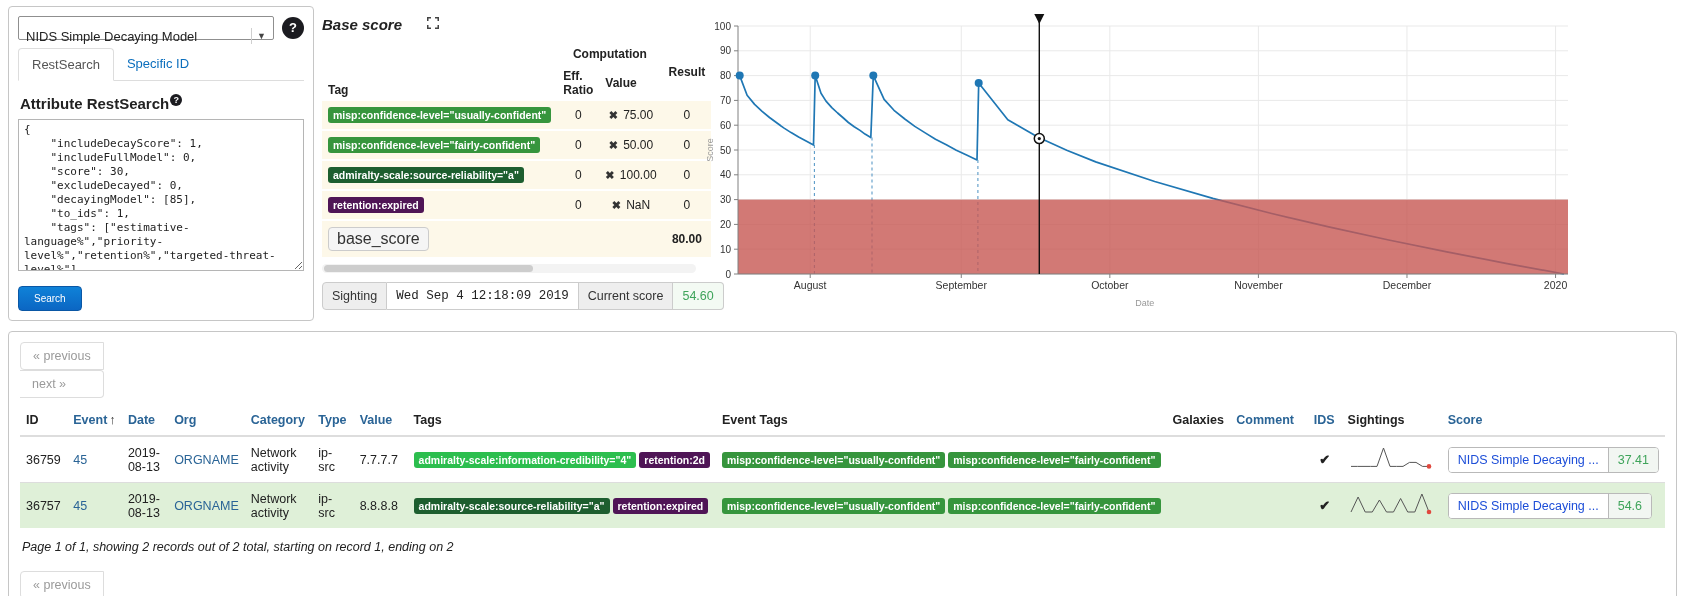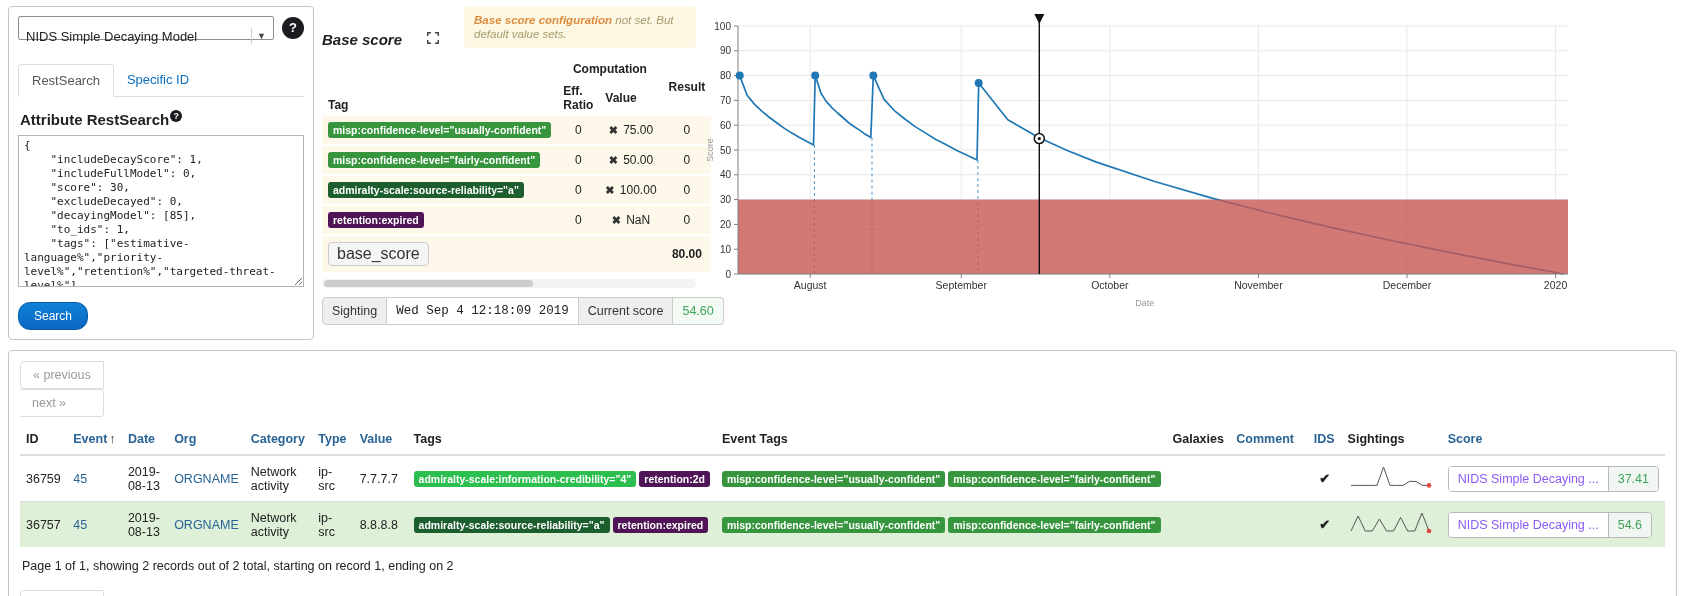--- a/index.html
+++ b/index.html
@@ -10,30 +10,30 @@
   .top-row { display:flex; gap:8px; align-items:flex-start; }
 
   
   .left-card { width:306px; border:1px solid #c6c6c6; border-radius:4px; padding:9px; background:#fff; }
   .select-row { display:flex; gap:8px; align-items:center; }
   .select-box { flex:1; border:1px solid #8f8f8f; border-radius:2px; height:24px; display:flex; align-items:center;
                 justify-content:space-between; padding:16px 2px 0 7px; font-size:13px; background:#fff; cursor:pointer; }
   .select-caret { color:#444; font-size:9px; padding:3px 5px; border-left:1px solid #cfcfcf; }
   .help-btn { width:22px; height:22px; border-radius:50%; background:#1b1b20; color:#fff; font-weight:bold;
               border:none; font-size:13px; line-height:22px; text-align:center; padding:0; cursor:pointer; }
-  .tabs { display:flex; border-bottom:1px solid #ddd; margin-top:24px; }
+  .tabs { display:flex; border-bottom:1px solid #ddd; margin-top:8px; }
   .tab { padding:8px 13px; font-size:13px; color:#0a6ebd; cursor:pointer; margin-bottom:-1px; }
   .tab.active { color:#555; background:#fff; border:1px solid #ddd; border-bottom-color:#fff; border-radius:4px 4px 0 0; }
   .panel-heading { font-size:15px; font-weight:bold; margin:13px 0 7px 2px; }
   .help-sup { display:inline-block; width:12px; height:12px; border-radius:50%; background:#1b1b20; color:#fff;
               font-size:9px; line-height:12px; text-align:center; vertical-align:super; margin-left:1px; font-weight:bold; }
   .query-area { width:100%; height:152px; font-family:"DejaVu Sans Mono", monospace; font-size:11px; line-height:14px;
                 border:1px solid #b5b5b5; padding:3px 5px; color:#222; resize:both; }
   .btn-primary { margin-top:11px; background:linear-gradient(#0f82d8,#0b66c3); border:1px solid #0a57a5; color:#fff;
-                 padding:6px 15px; border-radius:12px; font-size:12px; cursor:pointer; }
+                 padding:6px 15px; border-radius:4px; font-size:10px; cursor:pointer; }
 
   
   .mid-card { width:374px; }
   .bs-header { display:flex; align-items:flex-end; gap:25px;font-style:italic; }
   .bs-title { font-size:15px; font-weight:bold; padding-top:7px; white-space:nowrap; }
   .expand-ic { margin-top:9px; cursor:pointer; flex:0 0 auto; }
   .warning { flex:1; background:#fcf8e3; border-radius:4px; padding:7px 10px; font-size:11.5px; line-height:14px; }
   .warning b { color:#de8a3c; }
   .warning span { color:#a89a6d; }
   .bs-table { width:100%; border-collapse:collapse; margin-top:10px; font-size:12px; }
@@ -69,24 +69,24 @@
   .pg.next { border-radius:0 4px 4px 0; border-left:none; }
   .results-table { width:100%; border-collapse:collapse; font-size:12.5px; }
   .results-table th { text-align:left; padding:8px 6px; border-bottom:2px solid #ddd; font-size:12.5px; white-space:nowrap; }
   .results-table th.sortable { color:#2a6496; cursor:pointer; }
   .results-table td { padding:6px; border-top:1px solid #ddd; vertical-align:middle; }
   .results-table tr.highlight td { background:#dff0d8; }
   .results-table a { color:#2a6496; text-decoration:none; cursor:pointer; }
   .tag-stack { display:flex; flex-direction:row; gap:3px; align-items:flex-start; }
   .check { font-weight:bold; font-size:13px; display:block; text-align:center; }
   .score-box { display:inline-flex; border:1px solid #b9b9b9; border-radius:4px; overflow:hidden; background:#fff; }
-  .score-box .model { padding:5px 9px; color:#8b5cf6; white-space:nowrap; background:#fff; }
+  .score-box .model { padding:5px 9px; color:#1d4ed8; white-space:nowrap; background:#fff; }
   .score-box .val { padding:5px 9px; border-left:1px solid #b9b9b9; color:#3fa45b; background:#f2f6f2; }
   .sort-ind { color:#333; margin-left:2px; }
-  .footer-text { font-size:12.5px; margin:12px 2px 16px; }
+  .footer-text { font-size:12.5px; margin:12px 2px 16px;font-style:italic; }
 </style>
 </head>
 <body>
 
 <div class="page">
   <div class="top-row">
 
     <div class="left-card">
       <div class="select-row">
         <div class="select-box">
@@ -115,23 +115,20 @@
     </div>
 
     <div class="mid-card">
       <div class="bs-header">
         <span class="bs-title">Base score</span>
         <span class="expand-ic">
           <svg width="12" height="12" viewBox="0 0 12 12">
               <path d="M0 0h4v1.5H1.5V4H0zM8 0h4v4h-1.5V1.5H8zM0 8h1.5v2.5H4V12H0zM10.5 8H12v4H8v-1.5h2.5z" fill="#444"></path>
             </svg>
         </span>
-        <div class="warning">
-          <b>Base score configuration</b><span> not set. But default value sets.</span>
-        </div>
       </div>
 
       <table class="bs-table">
         <colgroup>
             <col>
             <col style="width:48px">
             <col style="width:70px">
             <col style="width:54px">
           </colgroup>
         <thead>

